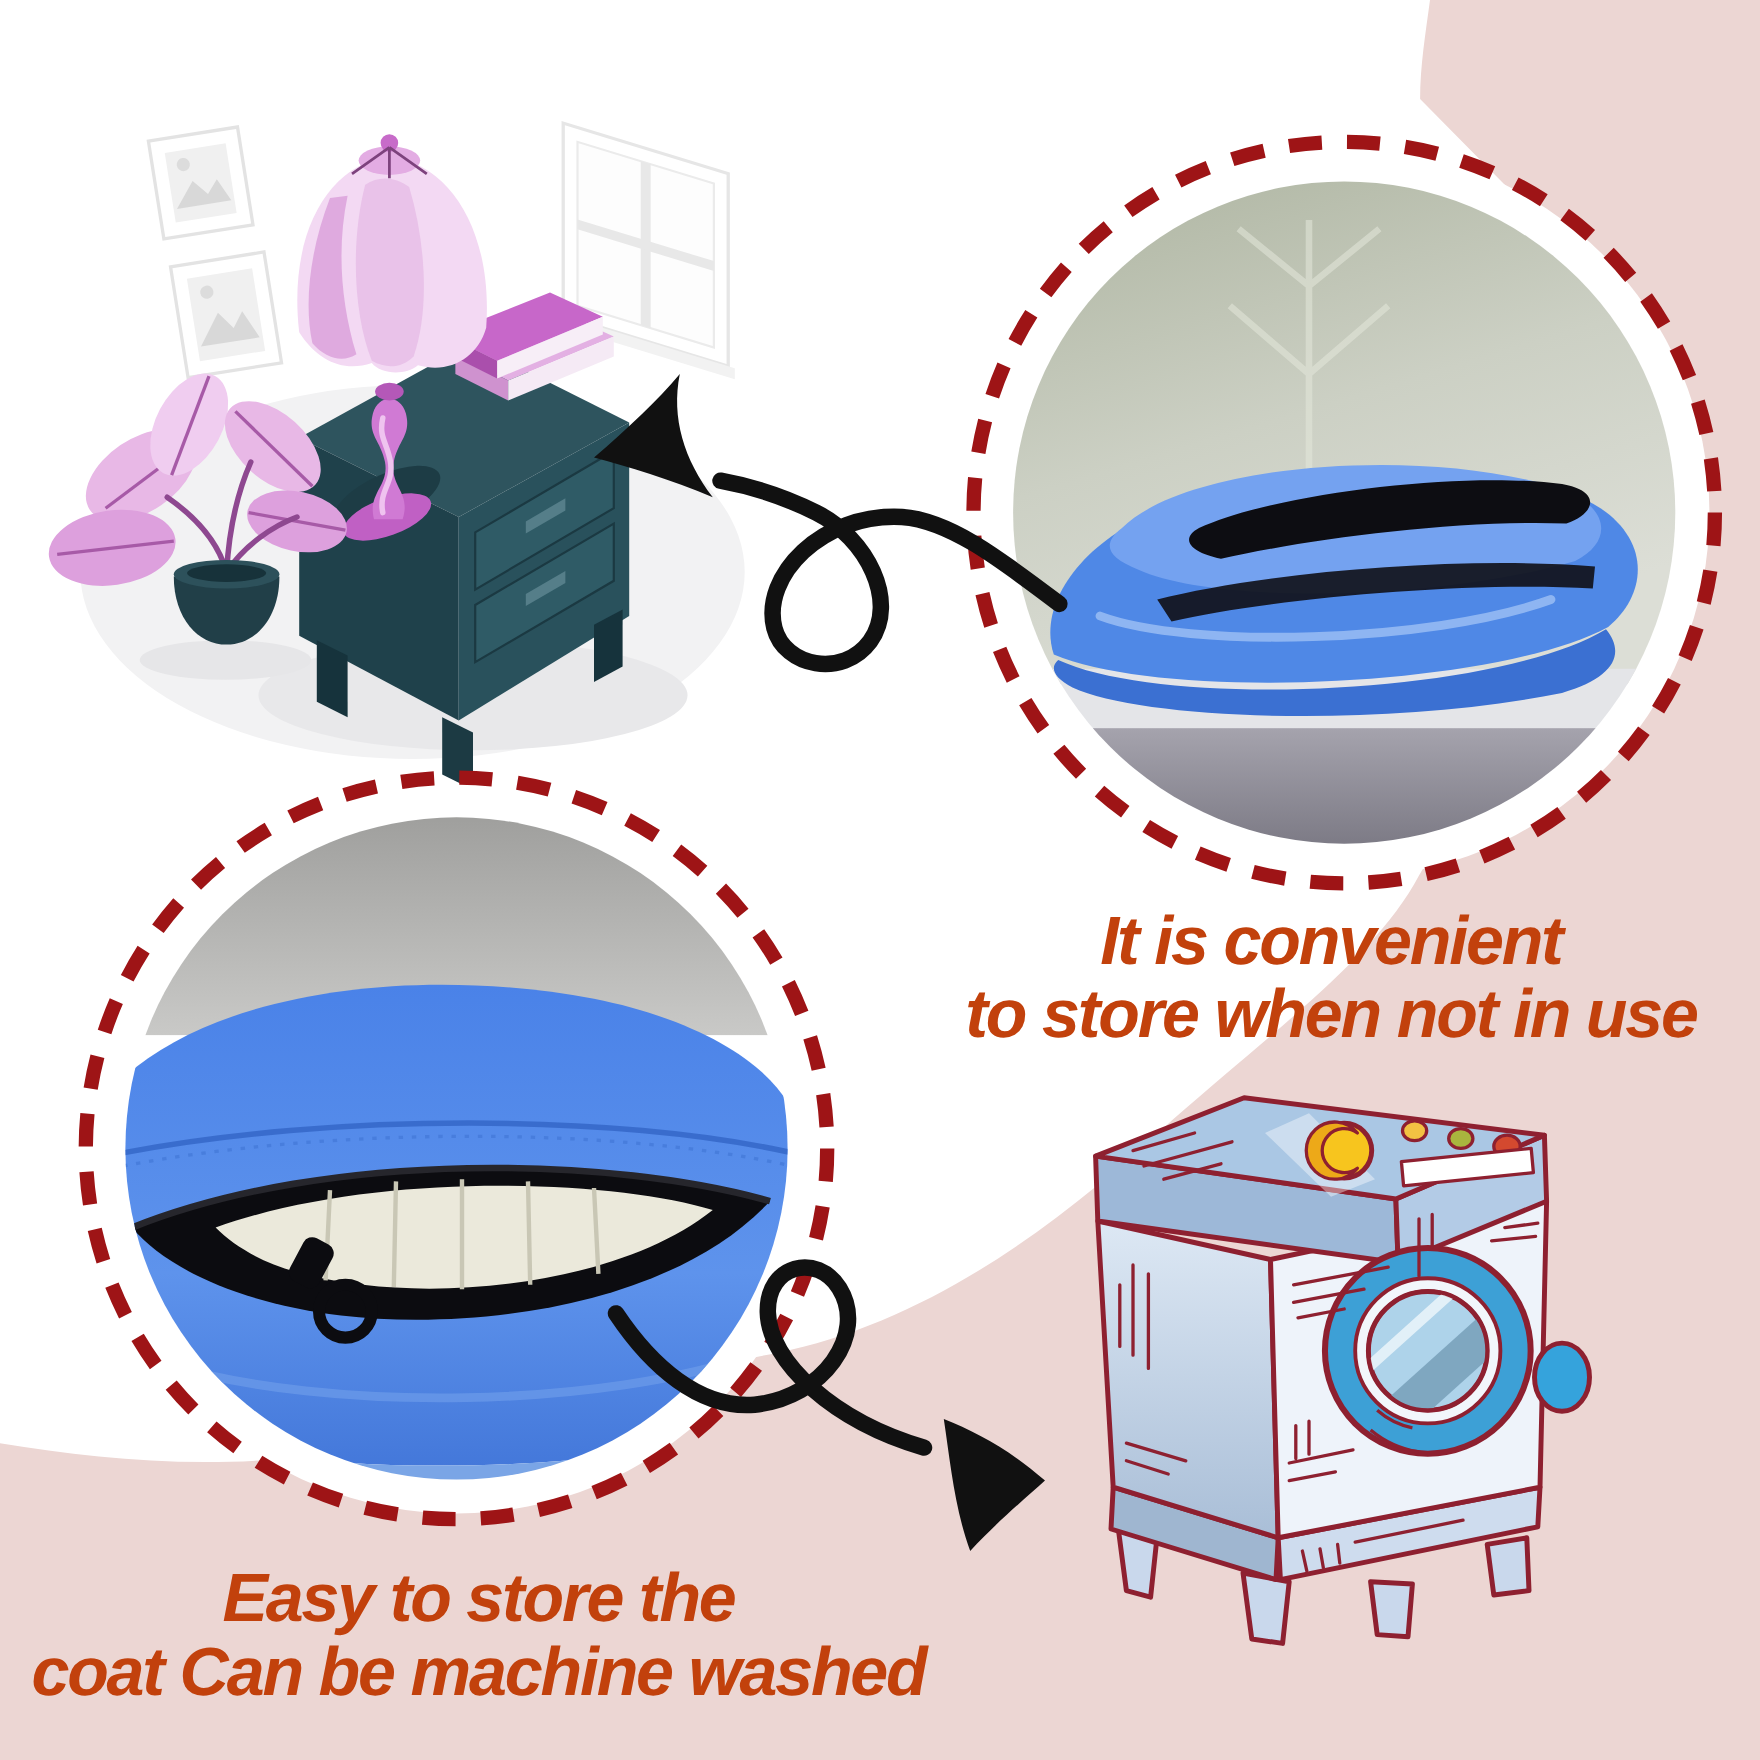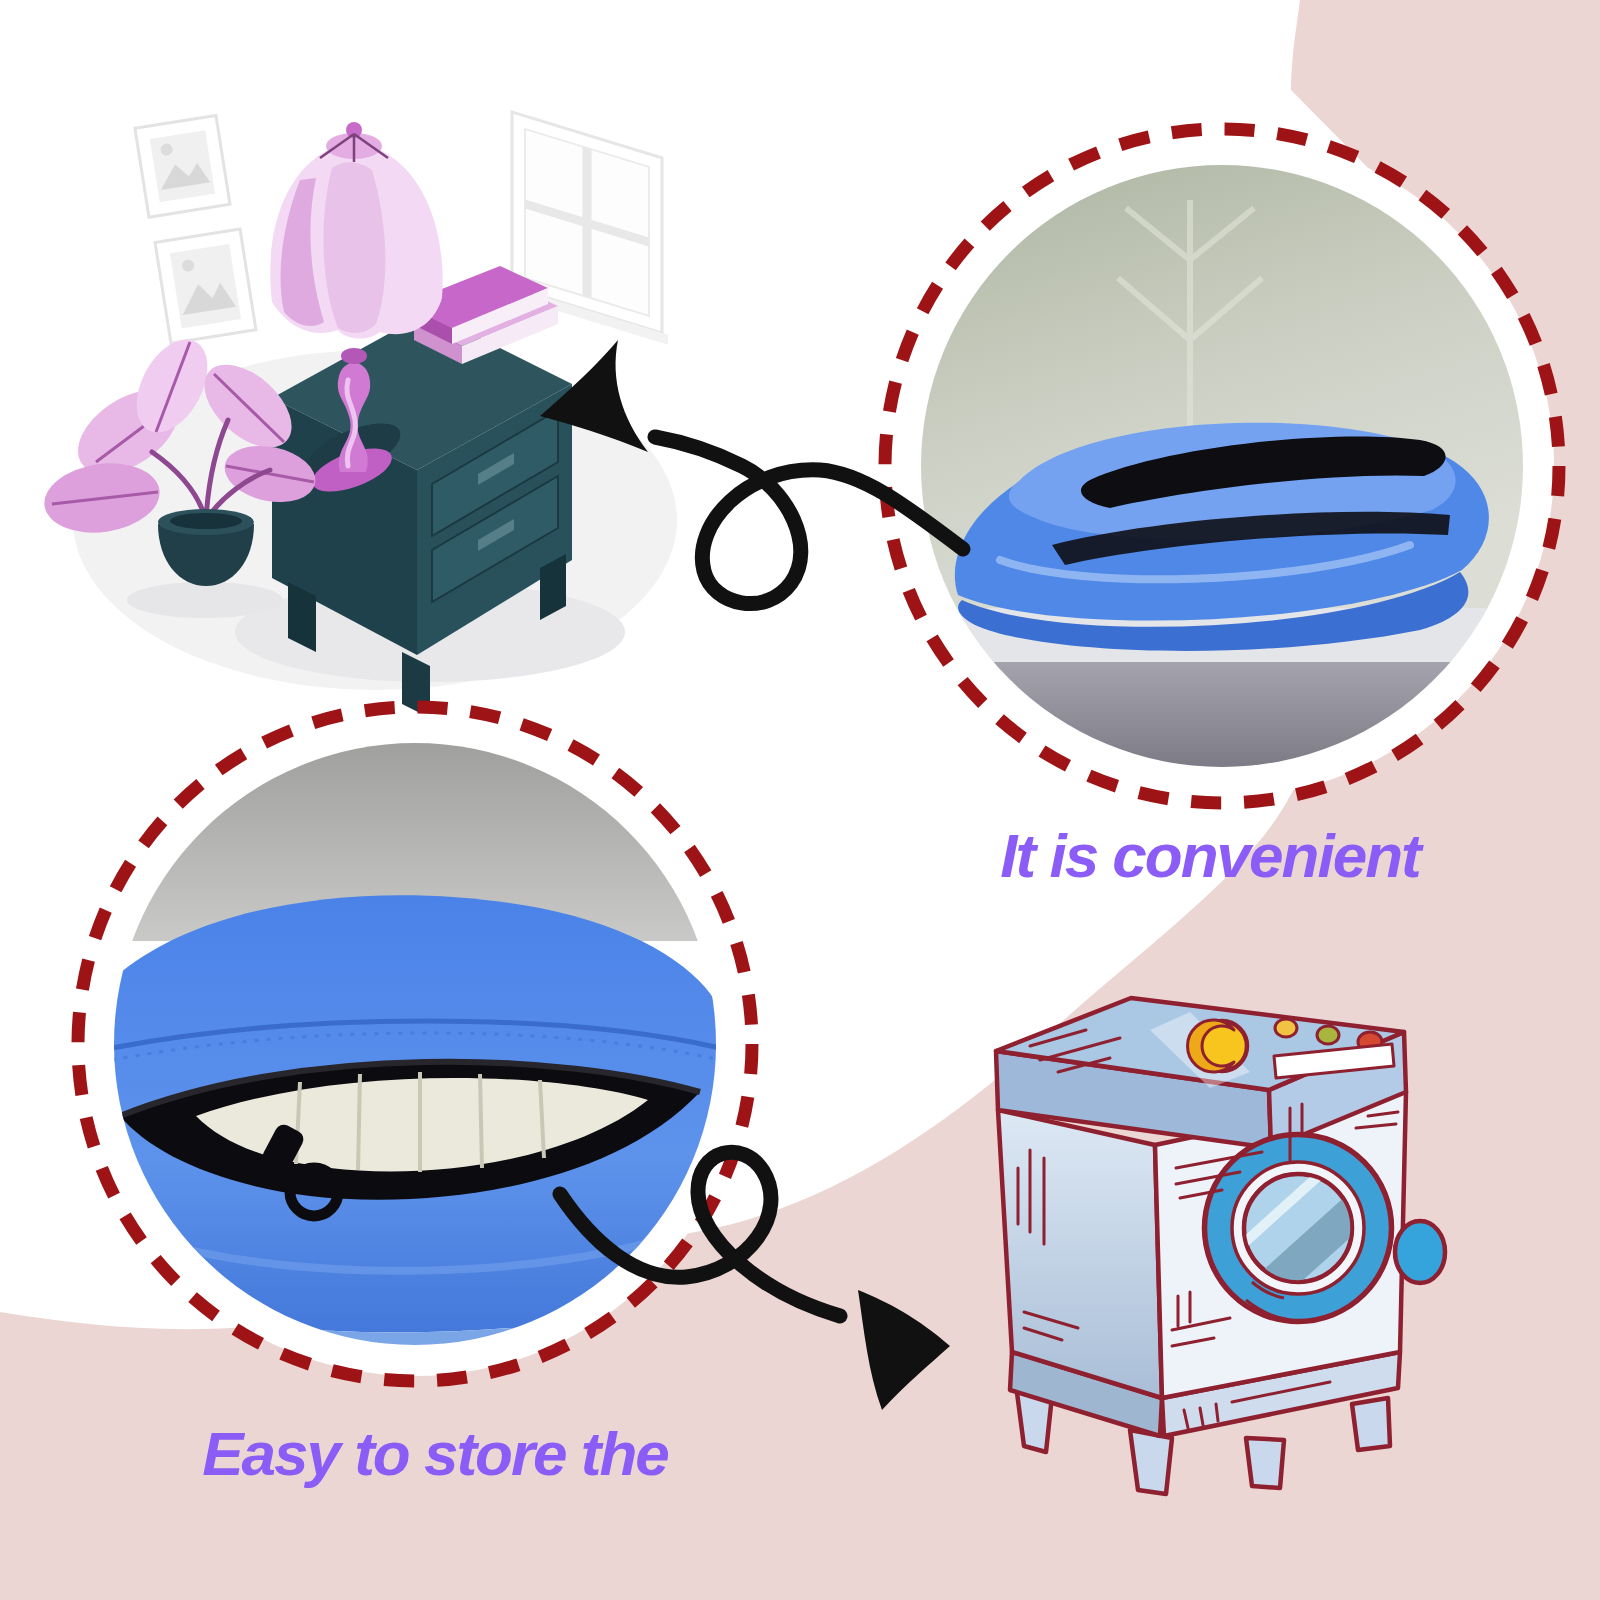--- a/index.html
+++ b/index.html
@@ -2,21 +2,21 @@
 <html><head>
 <meta charset="utf-8">
 <style>
   html,body{margin:0;padding:0;}
   body{
     width:1600px;height:1600px;position:relative;overflow:hidden;
     background:#ffffff;font-family:"Liberation Sans",sans-serif;
   }
   #stage{position:absolute;left:0;top:0;width:1600px;height:1600px;}
   .caption{
-    position:absolute;text-align:center;color:#8b5cf6;
+    position:absolute;text-align:center;color:#c2410c;
     font-family:"Liberation Sans",sans-serif;font-weight:bold;font-style:italic;
     font-size:62px;line-height:67px;letter-spacing:-2px;white-space:nowrap;
     z-index:5;
   }
 </style>
 </head>
 <body>
 
 <svg id="stage" viewBox="0 0 1600 1600">
   <defs>
@@ -224,16 +224,18 @@
   <g>
     <path d="M963 549 C905 505 862 473 820 470 C747 466 692 524 704 571 C713 606 766 617 791 583 C817 547 788 489 742 466 C716 453 688 443 655 437" fill="none" stroke="#111111" stroke-width="15" stroke-linecap="round"></path>
     <path fill="#111111" d="M540 416 C570 390 598 364 618 340 C610 380 622 418 648 452 C610 436 570 424 540 416 Z"></path>
     <path d="M560 1194 C592 1242 636 1281 686 1277 C748 1271 789 1213 763 1171 C743 1139 697 1149 698 1193 C699 1238 758 1292 840 1316" fill="none" stroke="#111111" stroke-width="15" stroke-linecap="round"></path>
     <path fill="#111111" d="M950 1346 C918 1318 888 1302 858 1290 C864 1330 868 1372 882 1410 C906 1384 930 1364 950 1346 Z"></path>
   </g>
 </svg>
 
 <div class="caption" style="left:820px;top:822px;width:780px;">
   <div>It is convenient</div>
+  <div>to store when not in use</div>
 </div>
 <div class="caption" style="left:25px;top:1420px;width:820px;">
   <div>Easy to store the</div>
+  <div>coat Can be machine washed</div>
 </div>
 
 </body></html>

